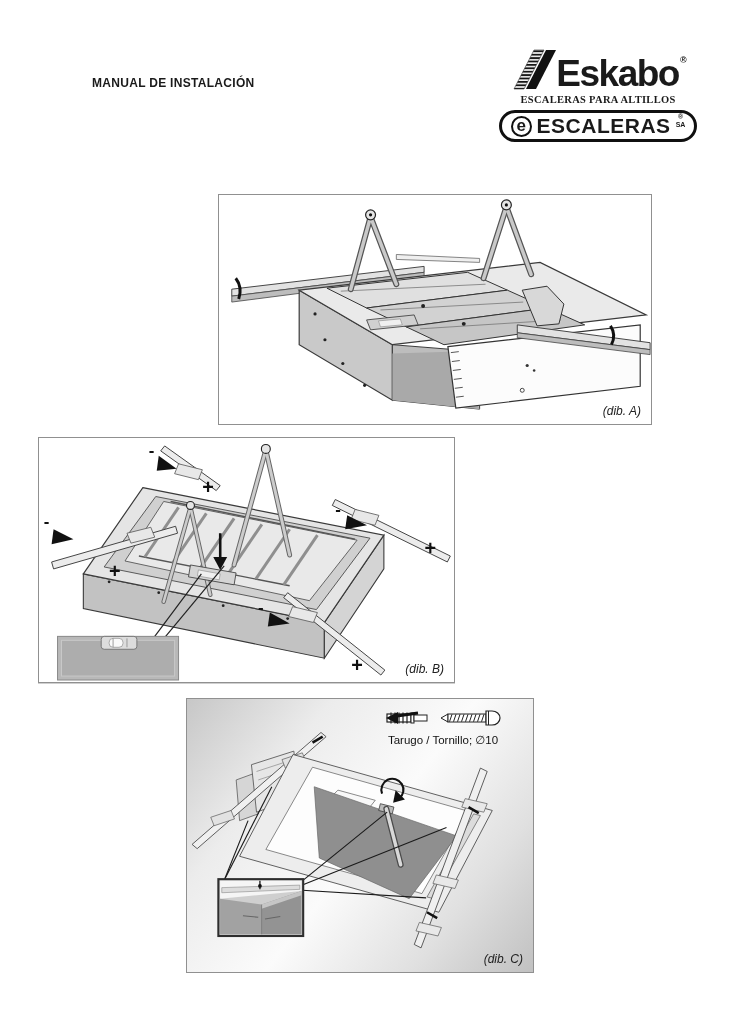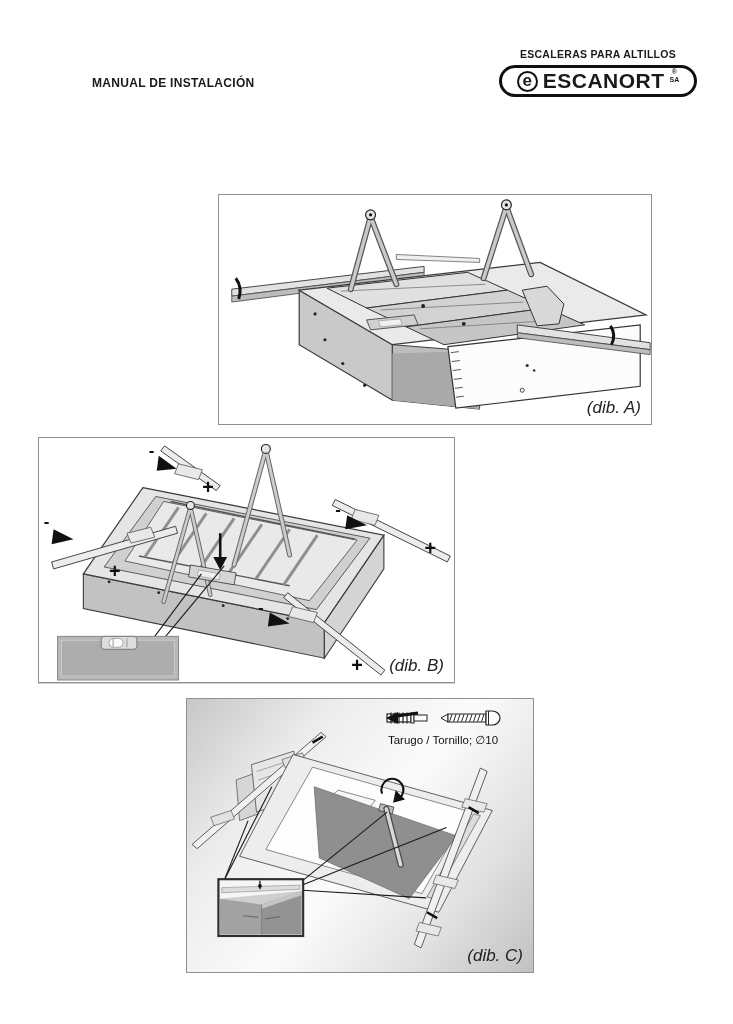--- a/index.html
+++ b/index.html
@@ -6,59 +6,73 @@
   html,body { background:#ffffff; }
   .page { position:relative; width:733px; height:1024px; background:#fff; overflow:hidden;
           font-family:"Liberation Sans", sans-serif; color:#1a1a1a; }
 
   .title { position:absolute; left:92px; top:76px; font-size:12px; font-weight:bold; letter-spacing:.3px; }
 
   .brand { position:absolute; left:499px; top:45px; width:198px; }
   .eskabo-row { display:flex; align-items:flex-end; justify-content:center; height:46px; }
   .eskabo-name { font-size:37px; font-weight:800; letter-spacing:-1.5px; line-height:.95; }
   .eskabo-reg { font-size:9px; font-weight:bold; position:relative; top:-26px; left:1px; }
-  .eskabo-tagline { text-align:center; font-size:10.5px; font-weight:bold; letter-spacing:.3px; margin-top:3px; white-space:nowrap; }
+  .eskabo-tagline { text-align:center; font-size:10.5px; font-weight:bold; letter-spacing:.3px; margin-top:3px; white-space:nowrap;font-family:Liberation Serif, serif; }
   .escanort-badge { margin-top:5px; border:3px solid #101010; border-radius:17px; height:32px;
                     display:flex; align-items:center; justify-content:center; gap:5px; padding:0 7px; background:#fff; }
   .e-circle { width:21px; height:21px; border:2.5px solid #101010; border-radius:50%; font-weight:800;
               font-size:17px; display:flex; align-items:center; justify-content:center; line-height:1; padding-bottom:2px; }
   .escanort-name { font-size:21px; font-weight:800; letter-spacing:.5px; }
   .escanort-marks { display:flex; flex-direction:column; align-items:center; font-size:7px; font-weight:bold; line-height:1.15; margin-top:-10px; }
 
   .intro { position:absolute; left:90px; top:138px; width:566px; font-size:14.5px; line-height:21px; }
 
   .figure { position:absolute; border:1px solid #909090; background:#fff; }
   .fig-a { left:218px; top:194px; width:434px; height:231px; }
   .fig-b { left:38px;  top:437px; width:417px; height:246px; box-shadow:0 1px 0 #cfcfcf; }
   .fig-c { left:186px; top:698px; width:348px; height:275px;
            background:linear-gradient(128deg,#c7c7c7 0%,#ececec 26%,#fbfbfb 52%,#e0e0e0 78%,#c1c1c1 100%); }
   .figure > svg { position:absolute; left:0; top:0; width:100%; height:100%; }
 
-  .caption { position:absolute; right:10px; bottom:6px; font-size:17px; font-style:italic; color:#222; }
+  .caption { position:absolute; right:10px; bottom:6px; font-size:12px; font-style:italic; color:#222; }
 
   .hw-label { position:absolute; top:7px; right:5px; width:170px; text-align:center; }
   .hw-icons { display:flex; justify-content:center; align-items:center; gap:9px; height:24px; }
   .hw-text  { font-size:11.5px; margin-top:3px; color:#111; }
 
   svg text { font-family:"Liberation Sans", sans-serif; }
   .sym-minus { font-weight:bold; font-size:17px; fill:#111; }
   .sym-plus  { font-weight:bold; font-size:20px; fill:#111; }
 </style>
 </head>
 <body>
 
 <div class="page">
 
   <h1 class="title">MANUAL DE INSTALACIÓN</h1>
 
   <div class="brand">
+    <div class="eskabo-row">
+      <svg width="46" height="44" viewBox="0 0 46 44">
+        <defs>
+          <pattern id="stripes" width="4" height="3.4" patternUnits="userSpaceOnUse">
+            <rect width="4" height="2" fill="#161616"></rect>
+            <rect y="2" width="4" height="1.4" fill="#f2f2f2"></rect>
+          </pattern>
+        </defs>
+        <polygon points="4,42 24,3 34,3 14,42" fill="url(#stripes)" stroke="#333" stroke-width="0.6"></polygon>
+        <polygon points="16,42 36,3 46,3 26,42" fill="#111"></polygon>
+      </svg>
+      <span class="eskabo-name">Eskabo</span>
+      <span class="eskabo-reg">®</span>
+    </div>
     <div class="eskabo-tagline">ESCALERAS PARA ALTILLOS</div>
     <div class="escanort-badge">
       <span class="e-circle">e</span>
-      <span class="escanort-name">ESCANORT</span>
+      <span class="escanort-name">ESCALERAS</span>
       <span class="escanort-marks">
         <span>®</span>
         <span>SA</span>
       </span>
     </div>
   </div>
 
 
   <div class="figure fig-a">
     <svg viewBox="0 0 434 231">

